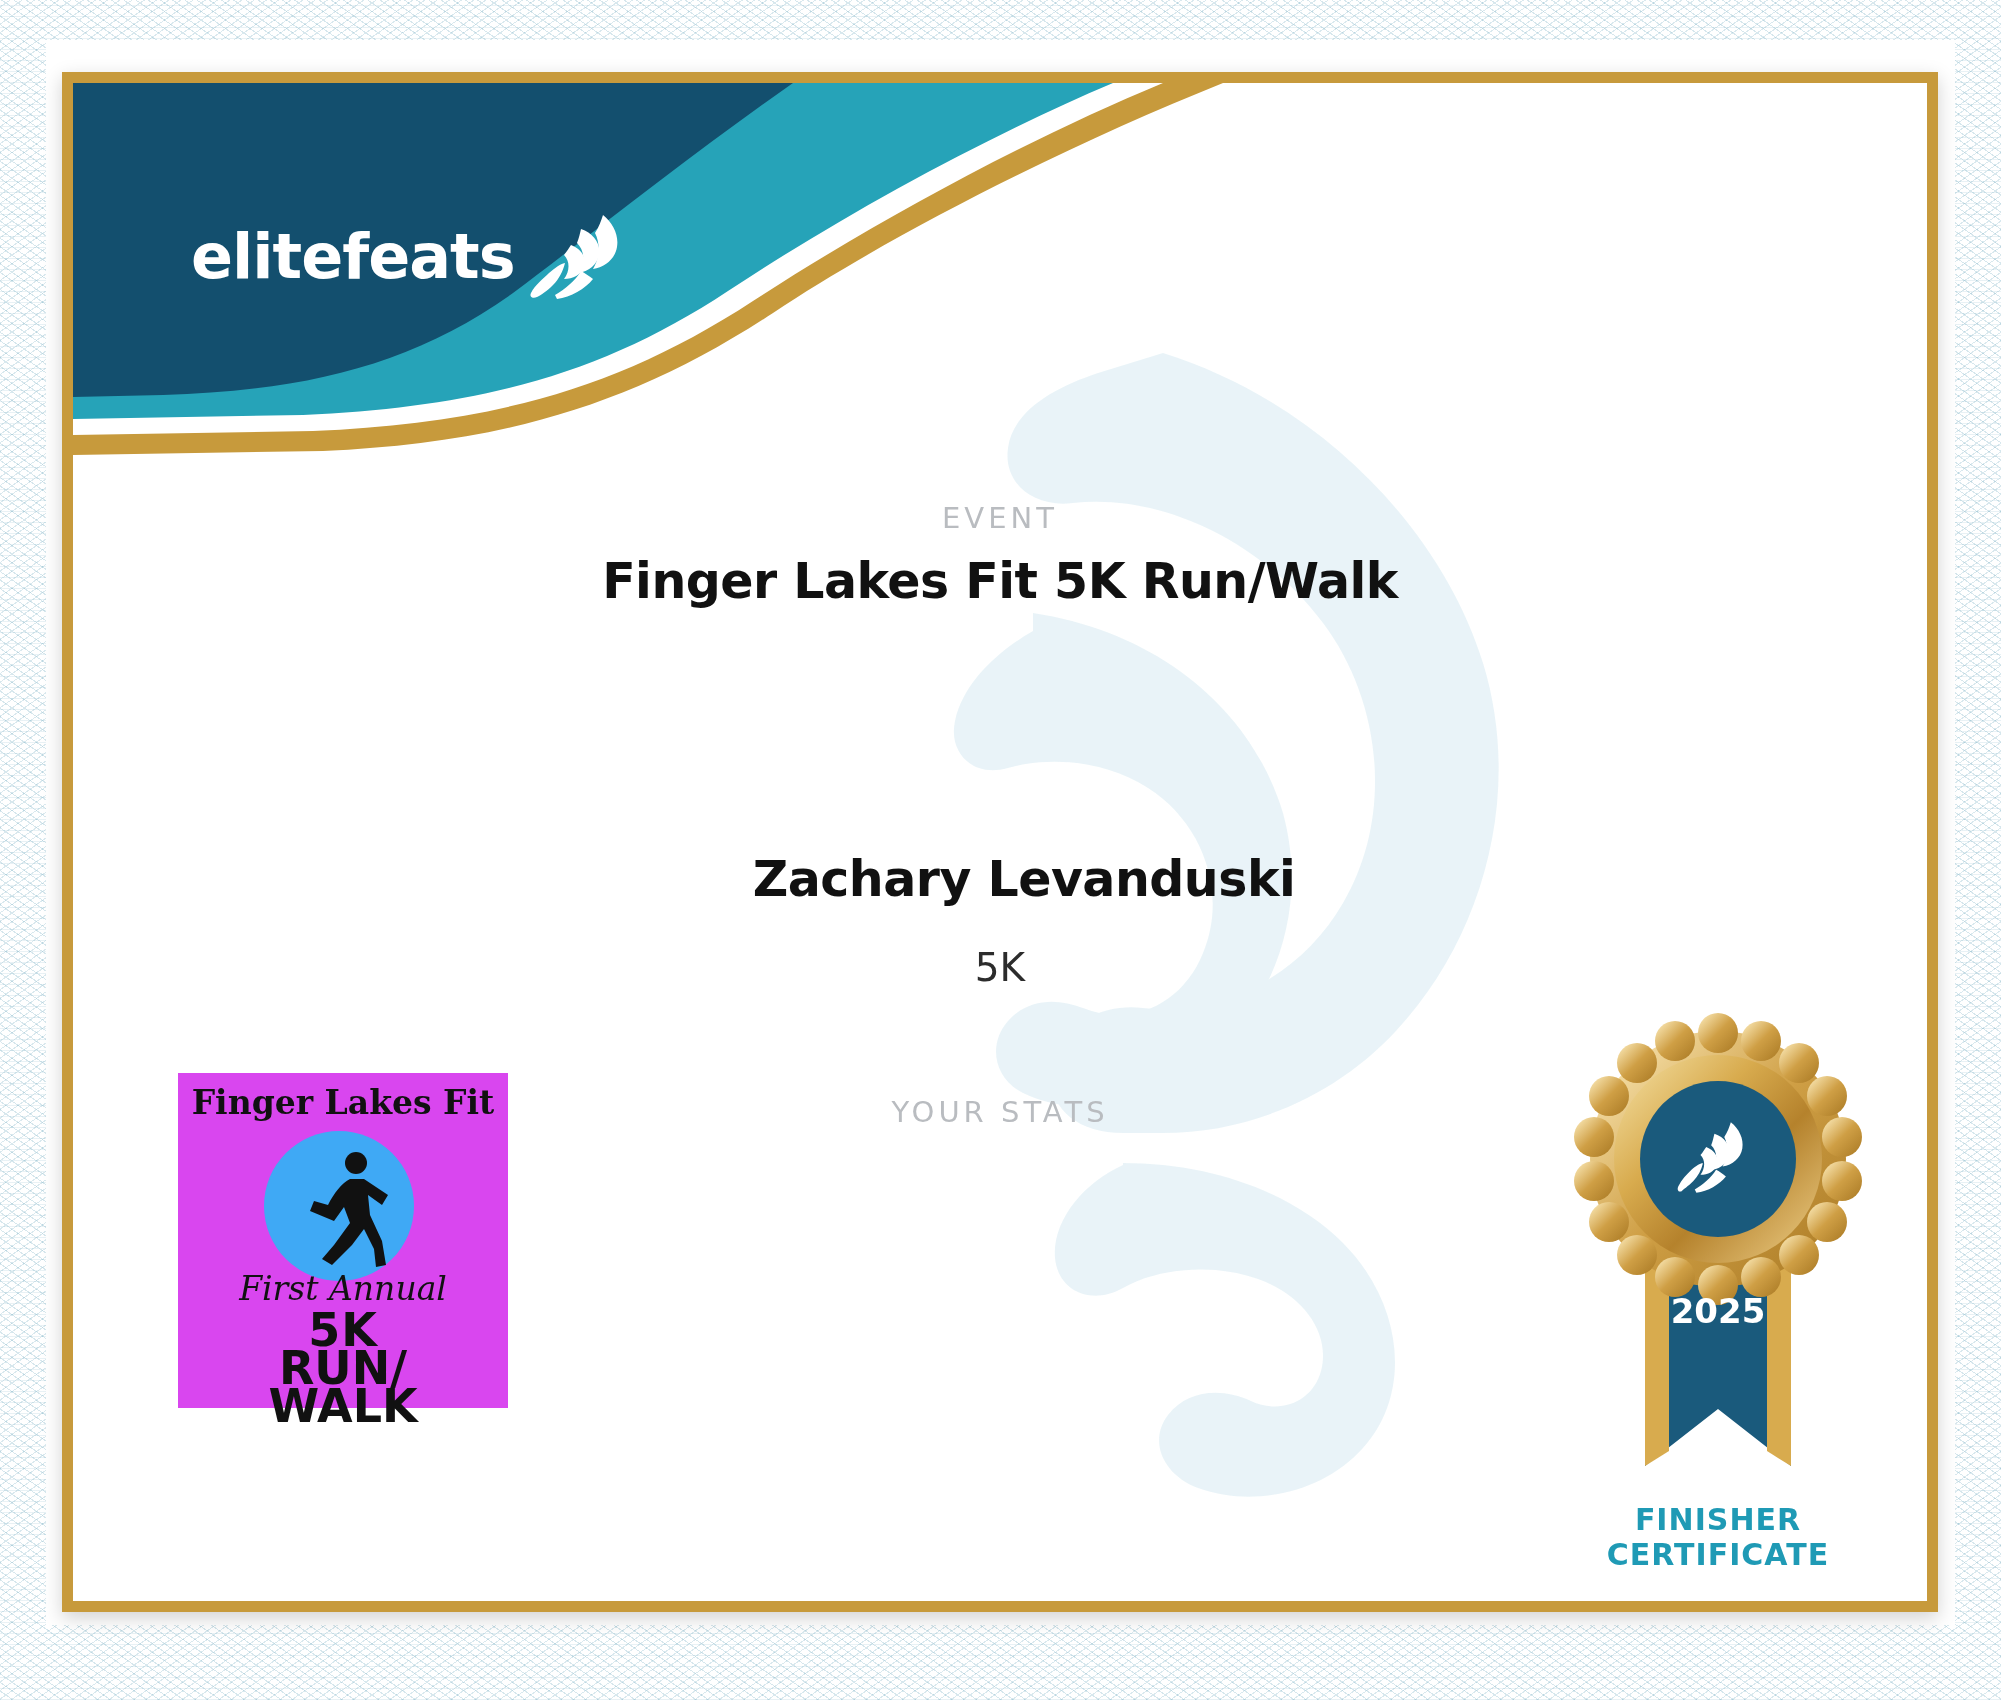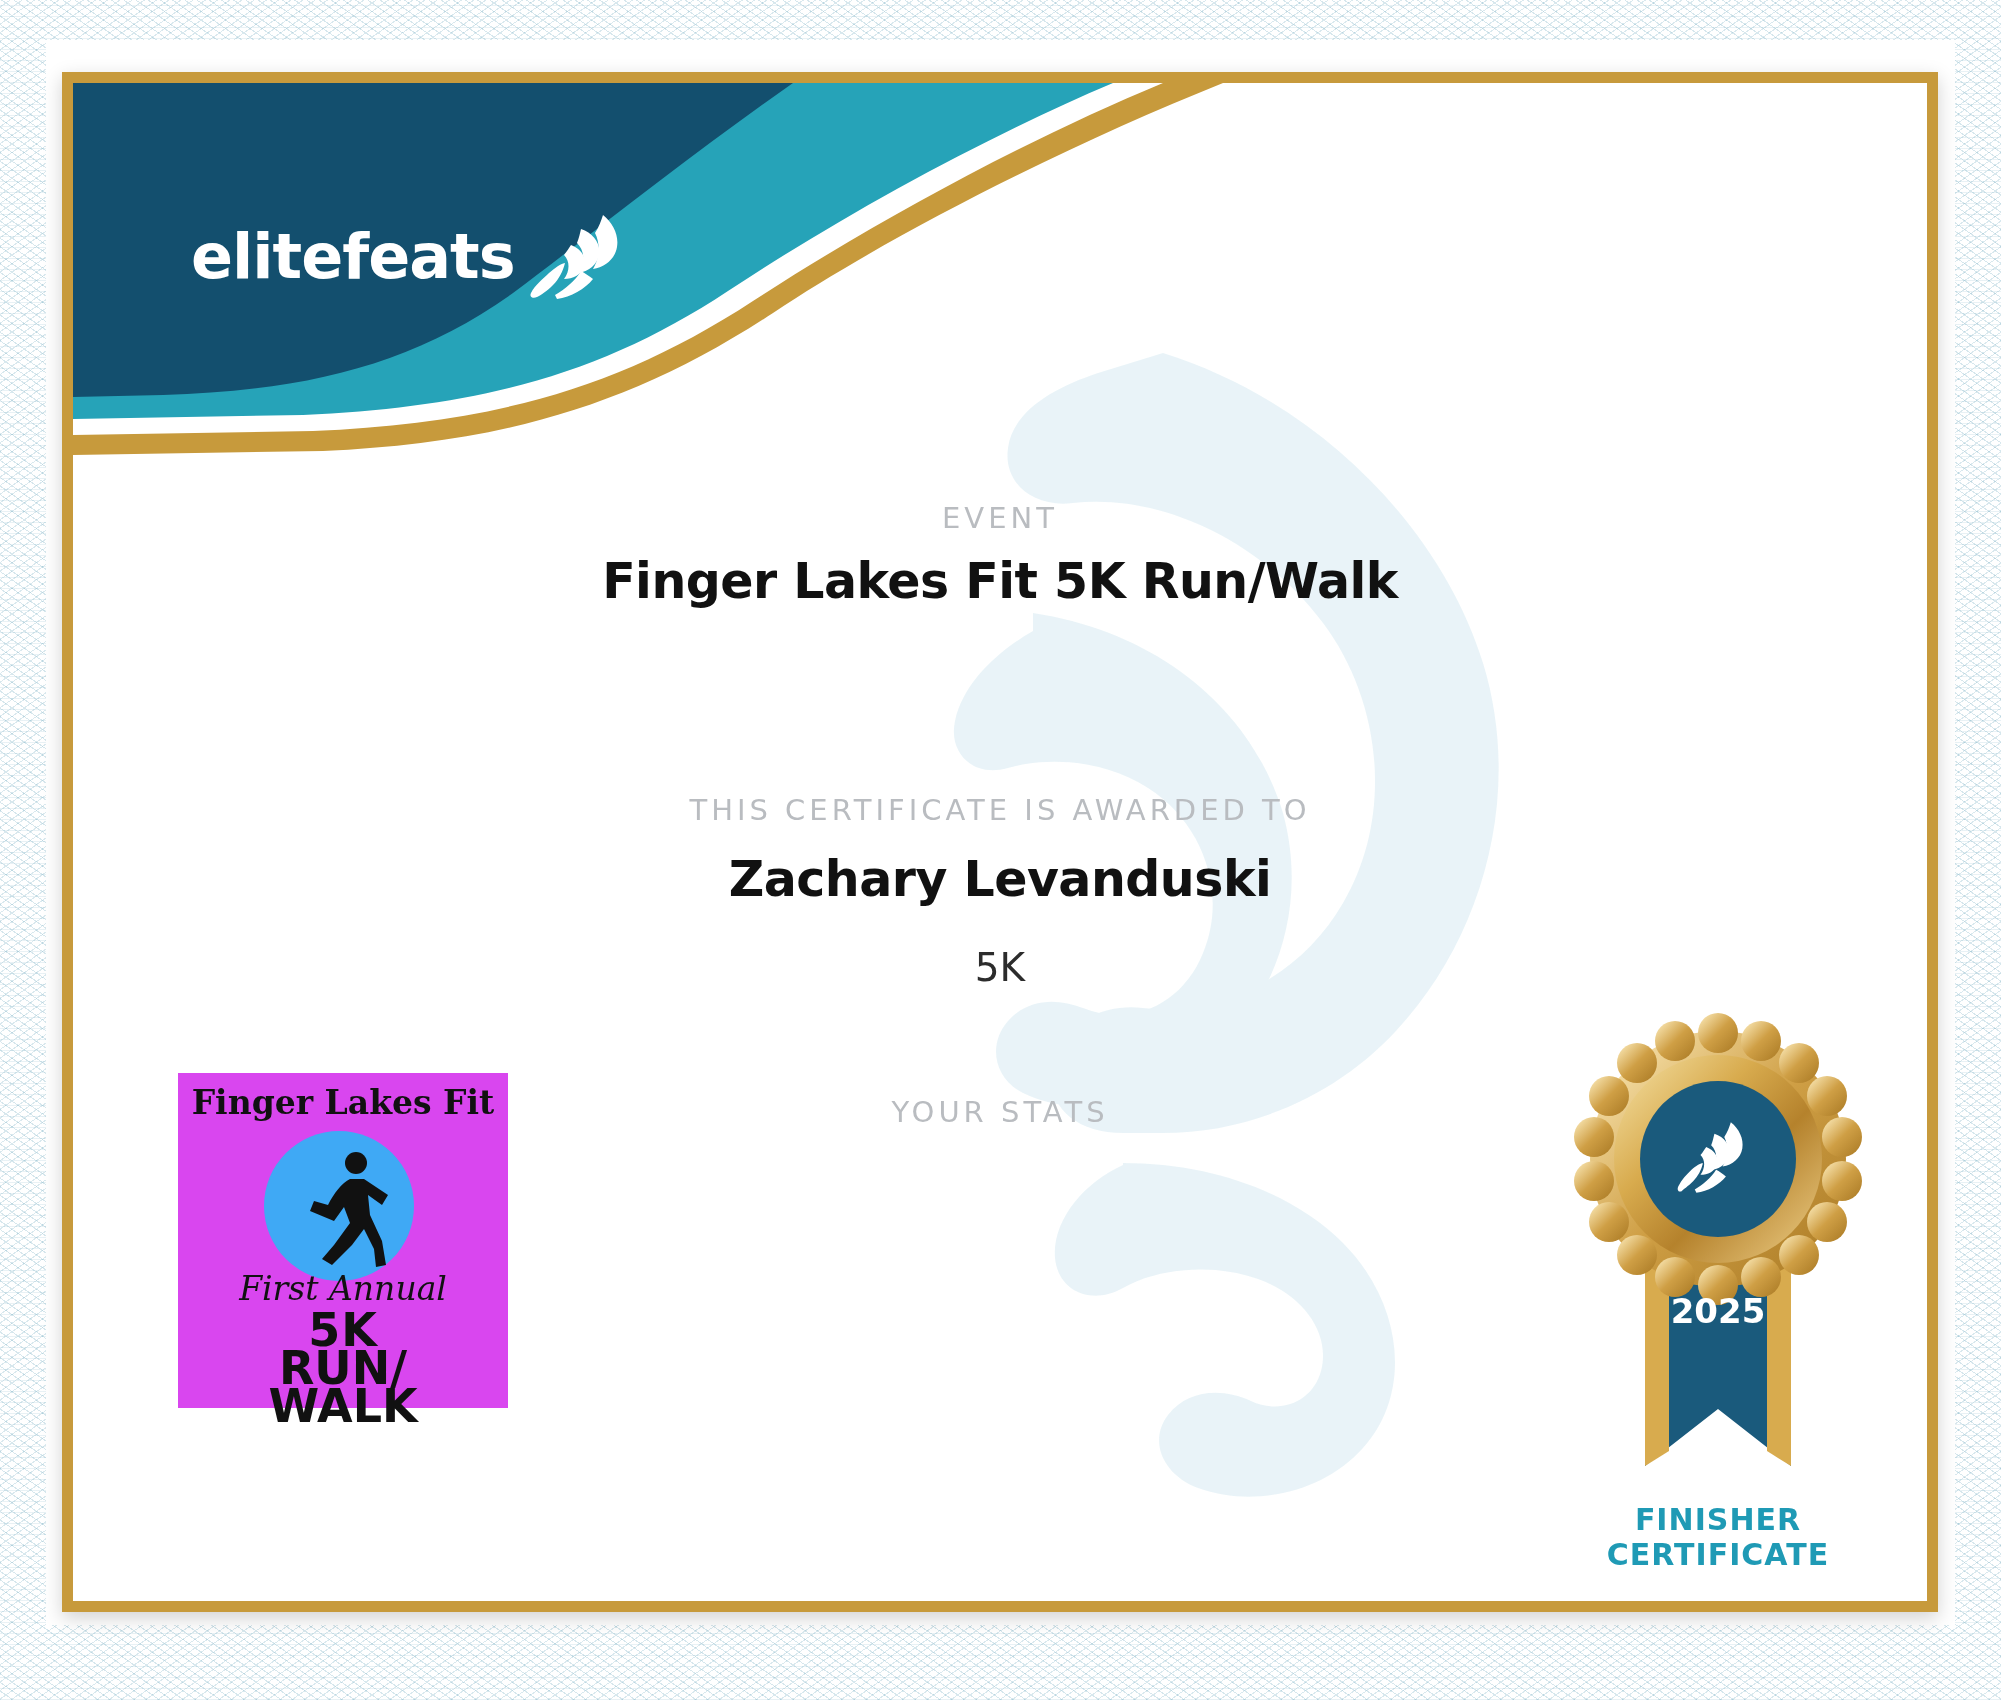--- a/index.html
+++ b/index.html
@@ -110,21 +110,21 @@
     font-size: 49px;
     font-weight: bold;
     text-align: center;
     letter-spacing: -0.5px;
     font-family: "DejaVu Sans", sans-serif;
   }
   .event-label { position: absolute; left: 0; top: 418px; width: 100%; }
   .event-name  { position: absolute; left: 0; top: 470px; width: 100%; }
 
   .awarded-label { position: absolute; left: 0; top: 710px; width: 100%; }
-  .recipient     { position: absolute; left: 0; top: 768px; width: 100%; }
+  .recipient     { position: absolute; left: 0; top: 768px; width: 100%; padding-left: 24px; }
   .division {
     position: absolute; left: 0; top: 862px; width: 100%;
     text-align: center;
     font-size: 39px;
     color: #2c2c2c;
     font-family: "DejaVu Sans", sans-serif;
   }
 
   .stats-label { position: absolute; left: 0; top: 1012px; width: 100%; }
 
@@ -273,21 +273,20 @@
             <path d="M42 34 C52 38 58 46 55 56 C52 64 44 68 35 68 C41 60 41 50 35 44 C38 40 40 37 42 34 Z"></path>
             <path d="M36 52 C34 60 30 68 24 74 C18 80 12 84 8 86 C4 88 0 86 2 82 C6 74 14 68 20 62 C26 57 31 53 36 52 Z"></path>
             <path d="M52 60 C46 70 36 78 26 84 L28 88 C42 86 56 78 64 68 C60 65 56 62 52 60 Z"></path>
           </g>
         </svg>
       </div>
 
       <div class="event-label label">EVENT</div>
       <div class="event-name bigline">Finger Lakes Fit 5K Run/Walk</div>
 
-      <div class="awarded-label label">THIS CERTIFICATE IS AWARDED TO</div>
       <div class="recipient bigline">Zachary Levanduski</div>
       <div class="division">5K</div>
 
       <div class="stats-label label">YOUR STATS</div>
 
       <div class="eventlogo">
         <div class="el-title">Finger Lakes Fit</div>
         <div class="el-circle">
           <svg width="150" height="150" viewBox="0 0 150 150">
             <g fill="#111111">

